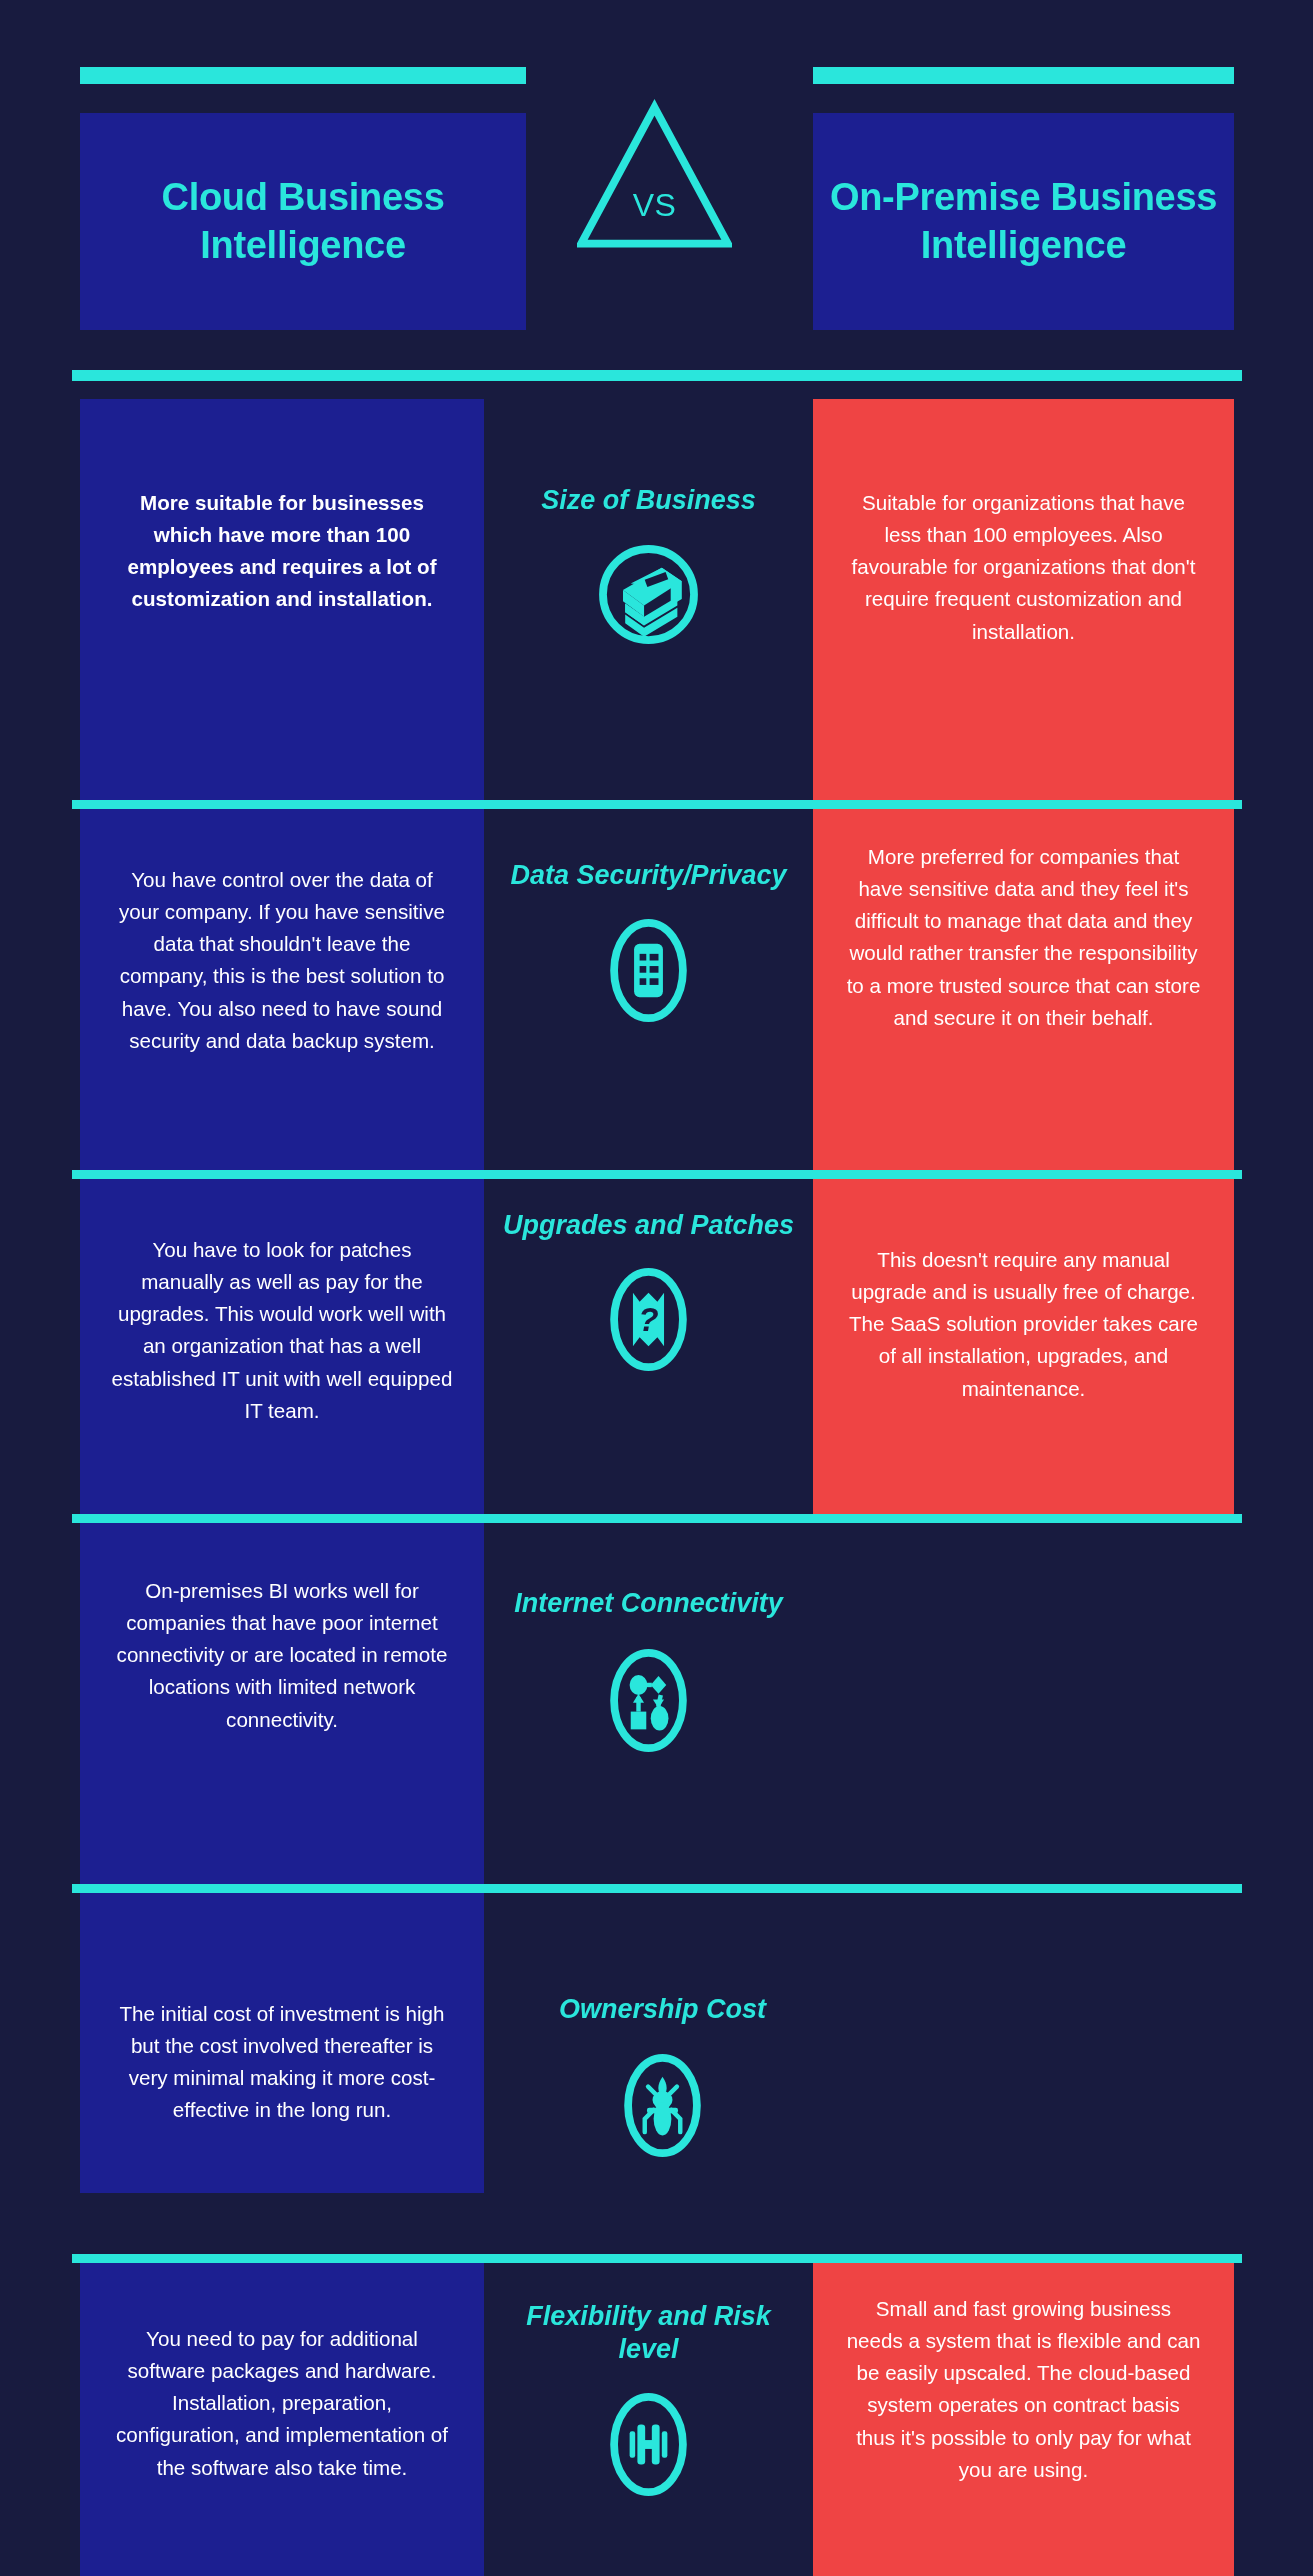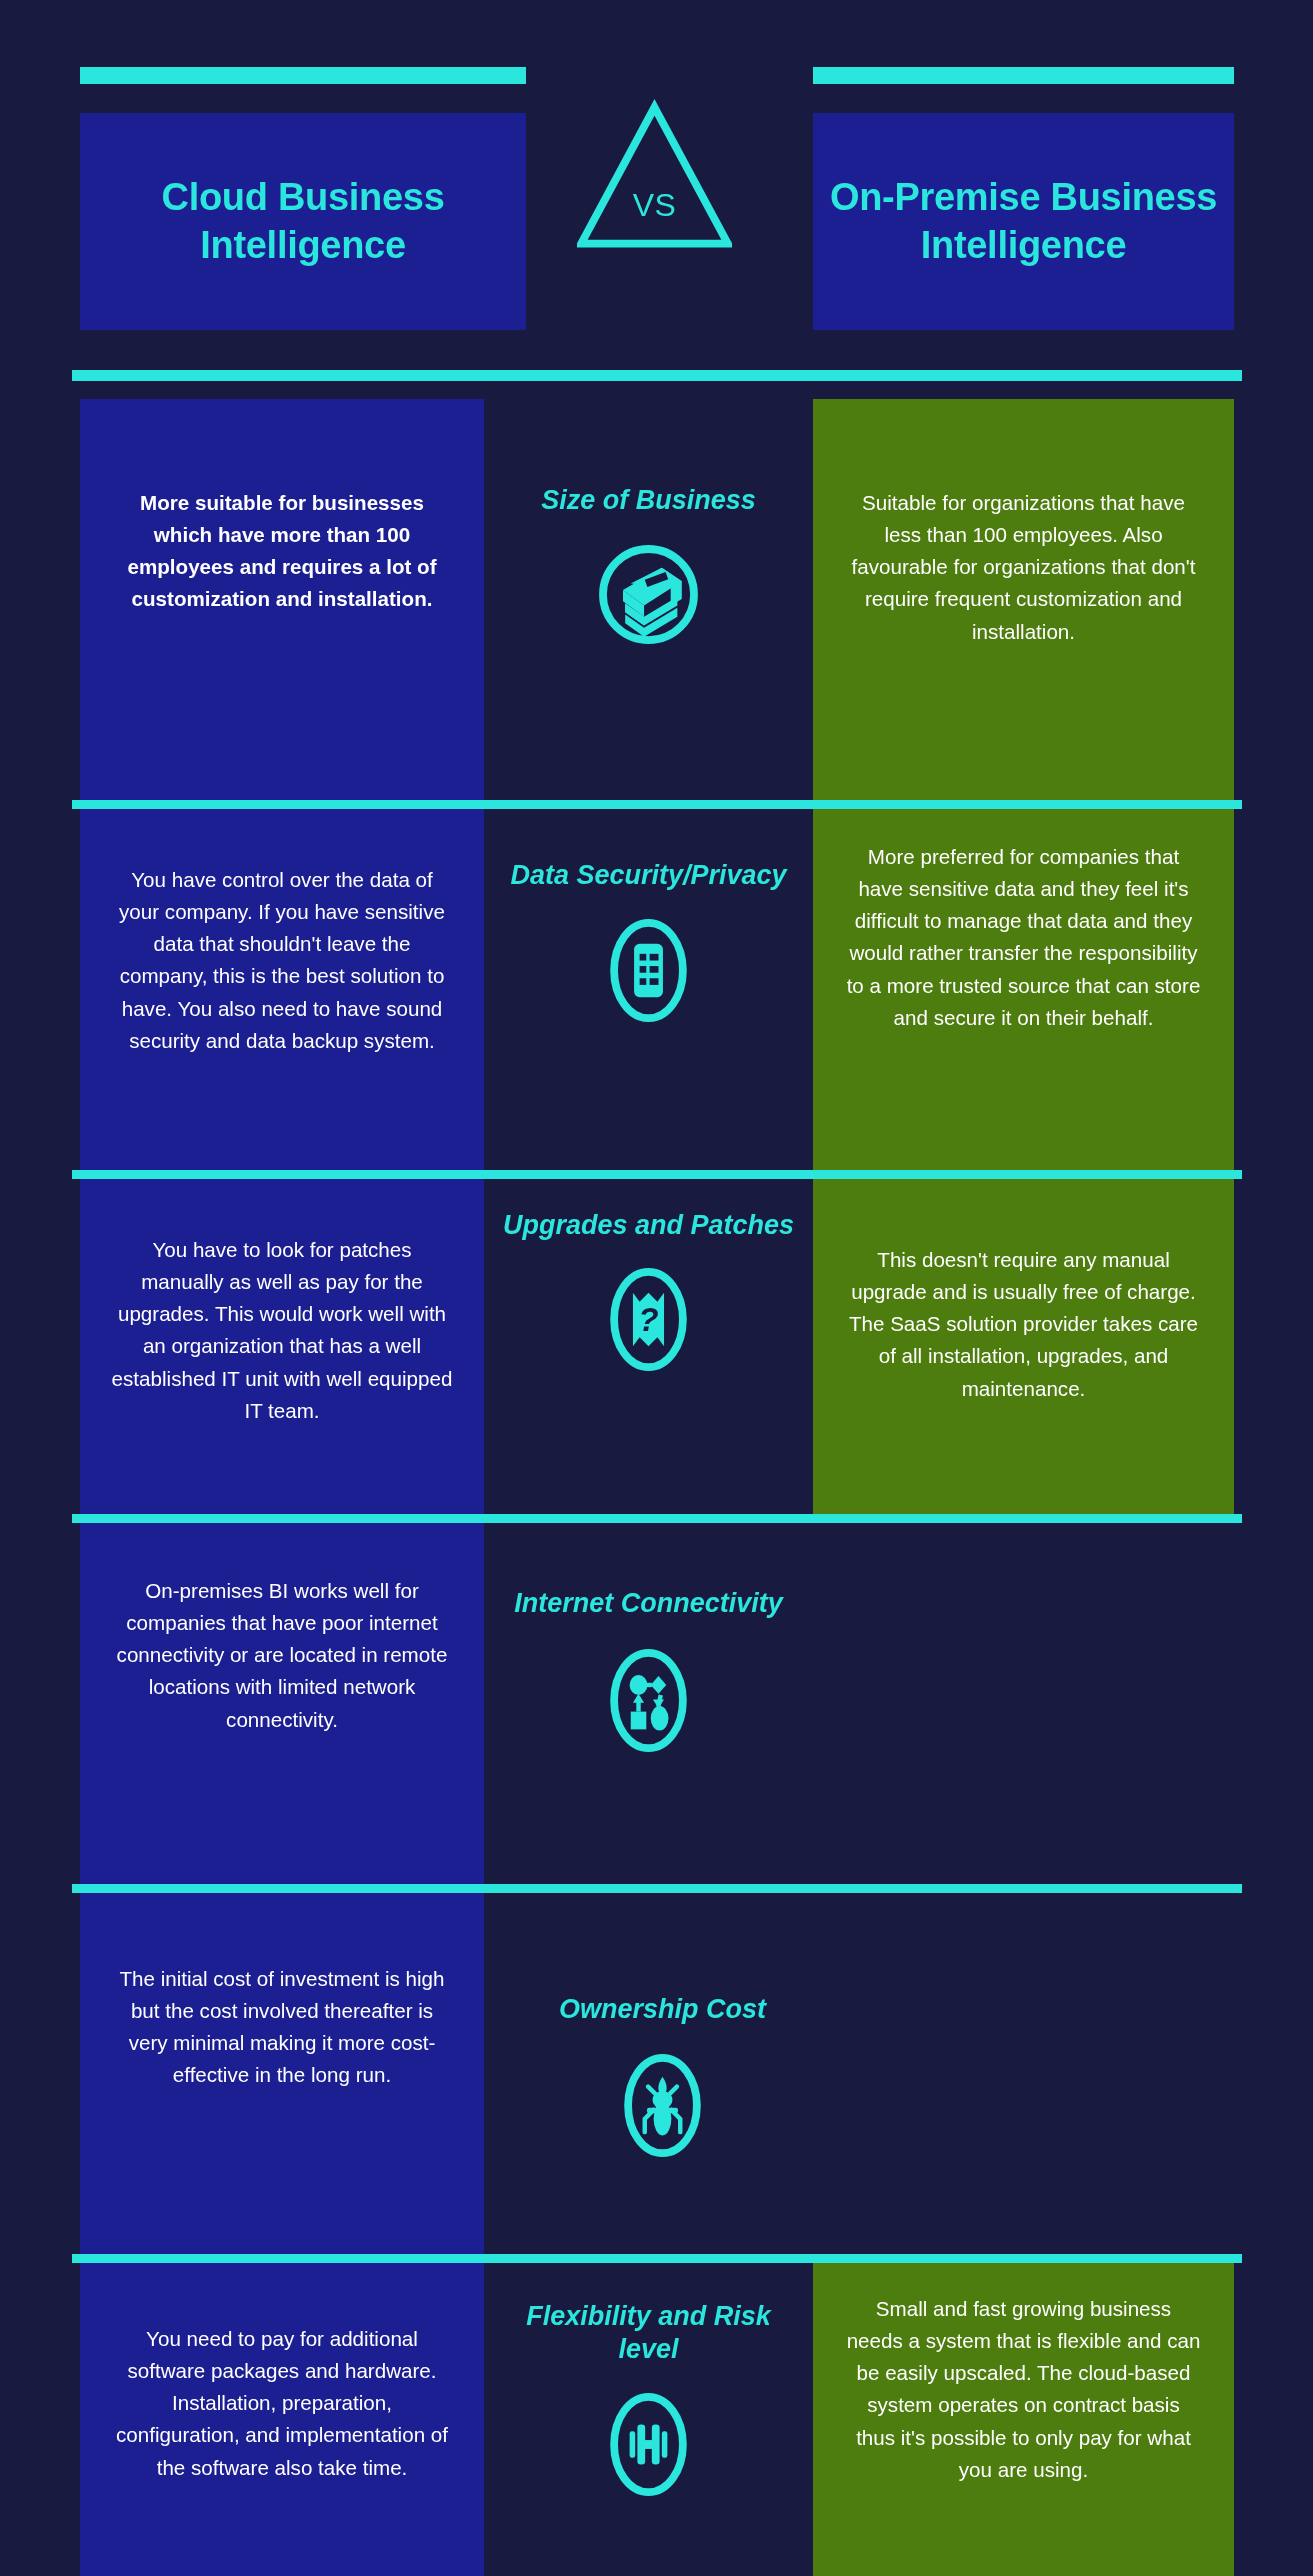--- a/index.html
+++ b/index.html
@@ -109,21 +109,21 @@
   }
   .col.center{
     left:484px;
     width:329px;
     background:#181b3f;
     font-style:italic;
   }
   .col.right{
     left:813px;
     width:421px;
-    background:#4d7c0f;
+    background:#ef4444;
     padding:0 32px;
   }
   .cell-text{
     color:#ffffff;
     font-size:20.6px;
     line-height:1.56;
     text-align:center;
   }
   .center-title{
     color:#2ae6dc;
@@ -263,21 +263,21 @@
               <path d="M58 45 L62 45 L62 56 L58 56 Z" transform="rotate(12 60 50)"></path>
               <path d="M59 57 L64 49 L54 49 Z"></path>
             </g>
           </svg>
         </div>
       </div>
       <div class="rowsep" style="top:361px;"></div>
     </div>
 
     <div class="row" style="height:370px;">
-      <div class="col left" style="height:370px;padding-top:70px;">
+      <div class="col left" style="height:300px;padding-top:105px;">
         <div class="cell-text">The initial cost of investment is high but the cost involved thereafter  is very minimal making it more cost-effective in the long run.</div>
       </div>
       <div class="col center" style="height:280px;padding-top:100px;margin-left:14px;">
         <div class="center-title">Ownership Cost</div>
         <div class="icon-holder" style="margin-top:24px;">
           <svg width="111" height="111" viewBox="0 0 100 100">
             <ellipse cx="50" cy="50" rx="31" ry="43" fill="none" stroke="#2ae6dc" stroke-width="7"></ellipse>
             <g fill="#2ae6dc">
               <path d="M50 24 C45 31 45 38 50 42 C55 38 55 31 50 24 Z"></path>
               <ellipse cx="50" cy="45" rx="9" ry="8"></ellipse>

